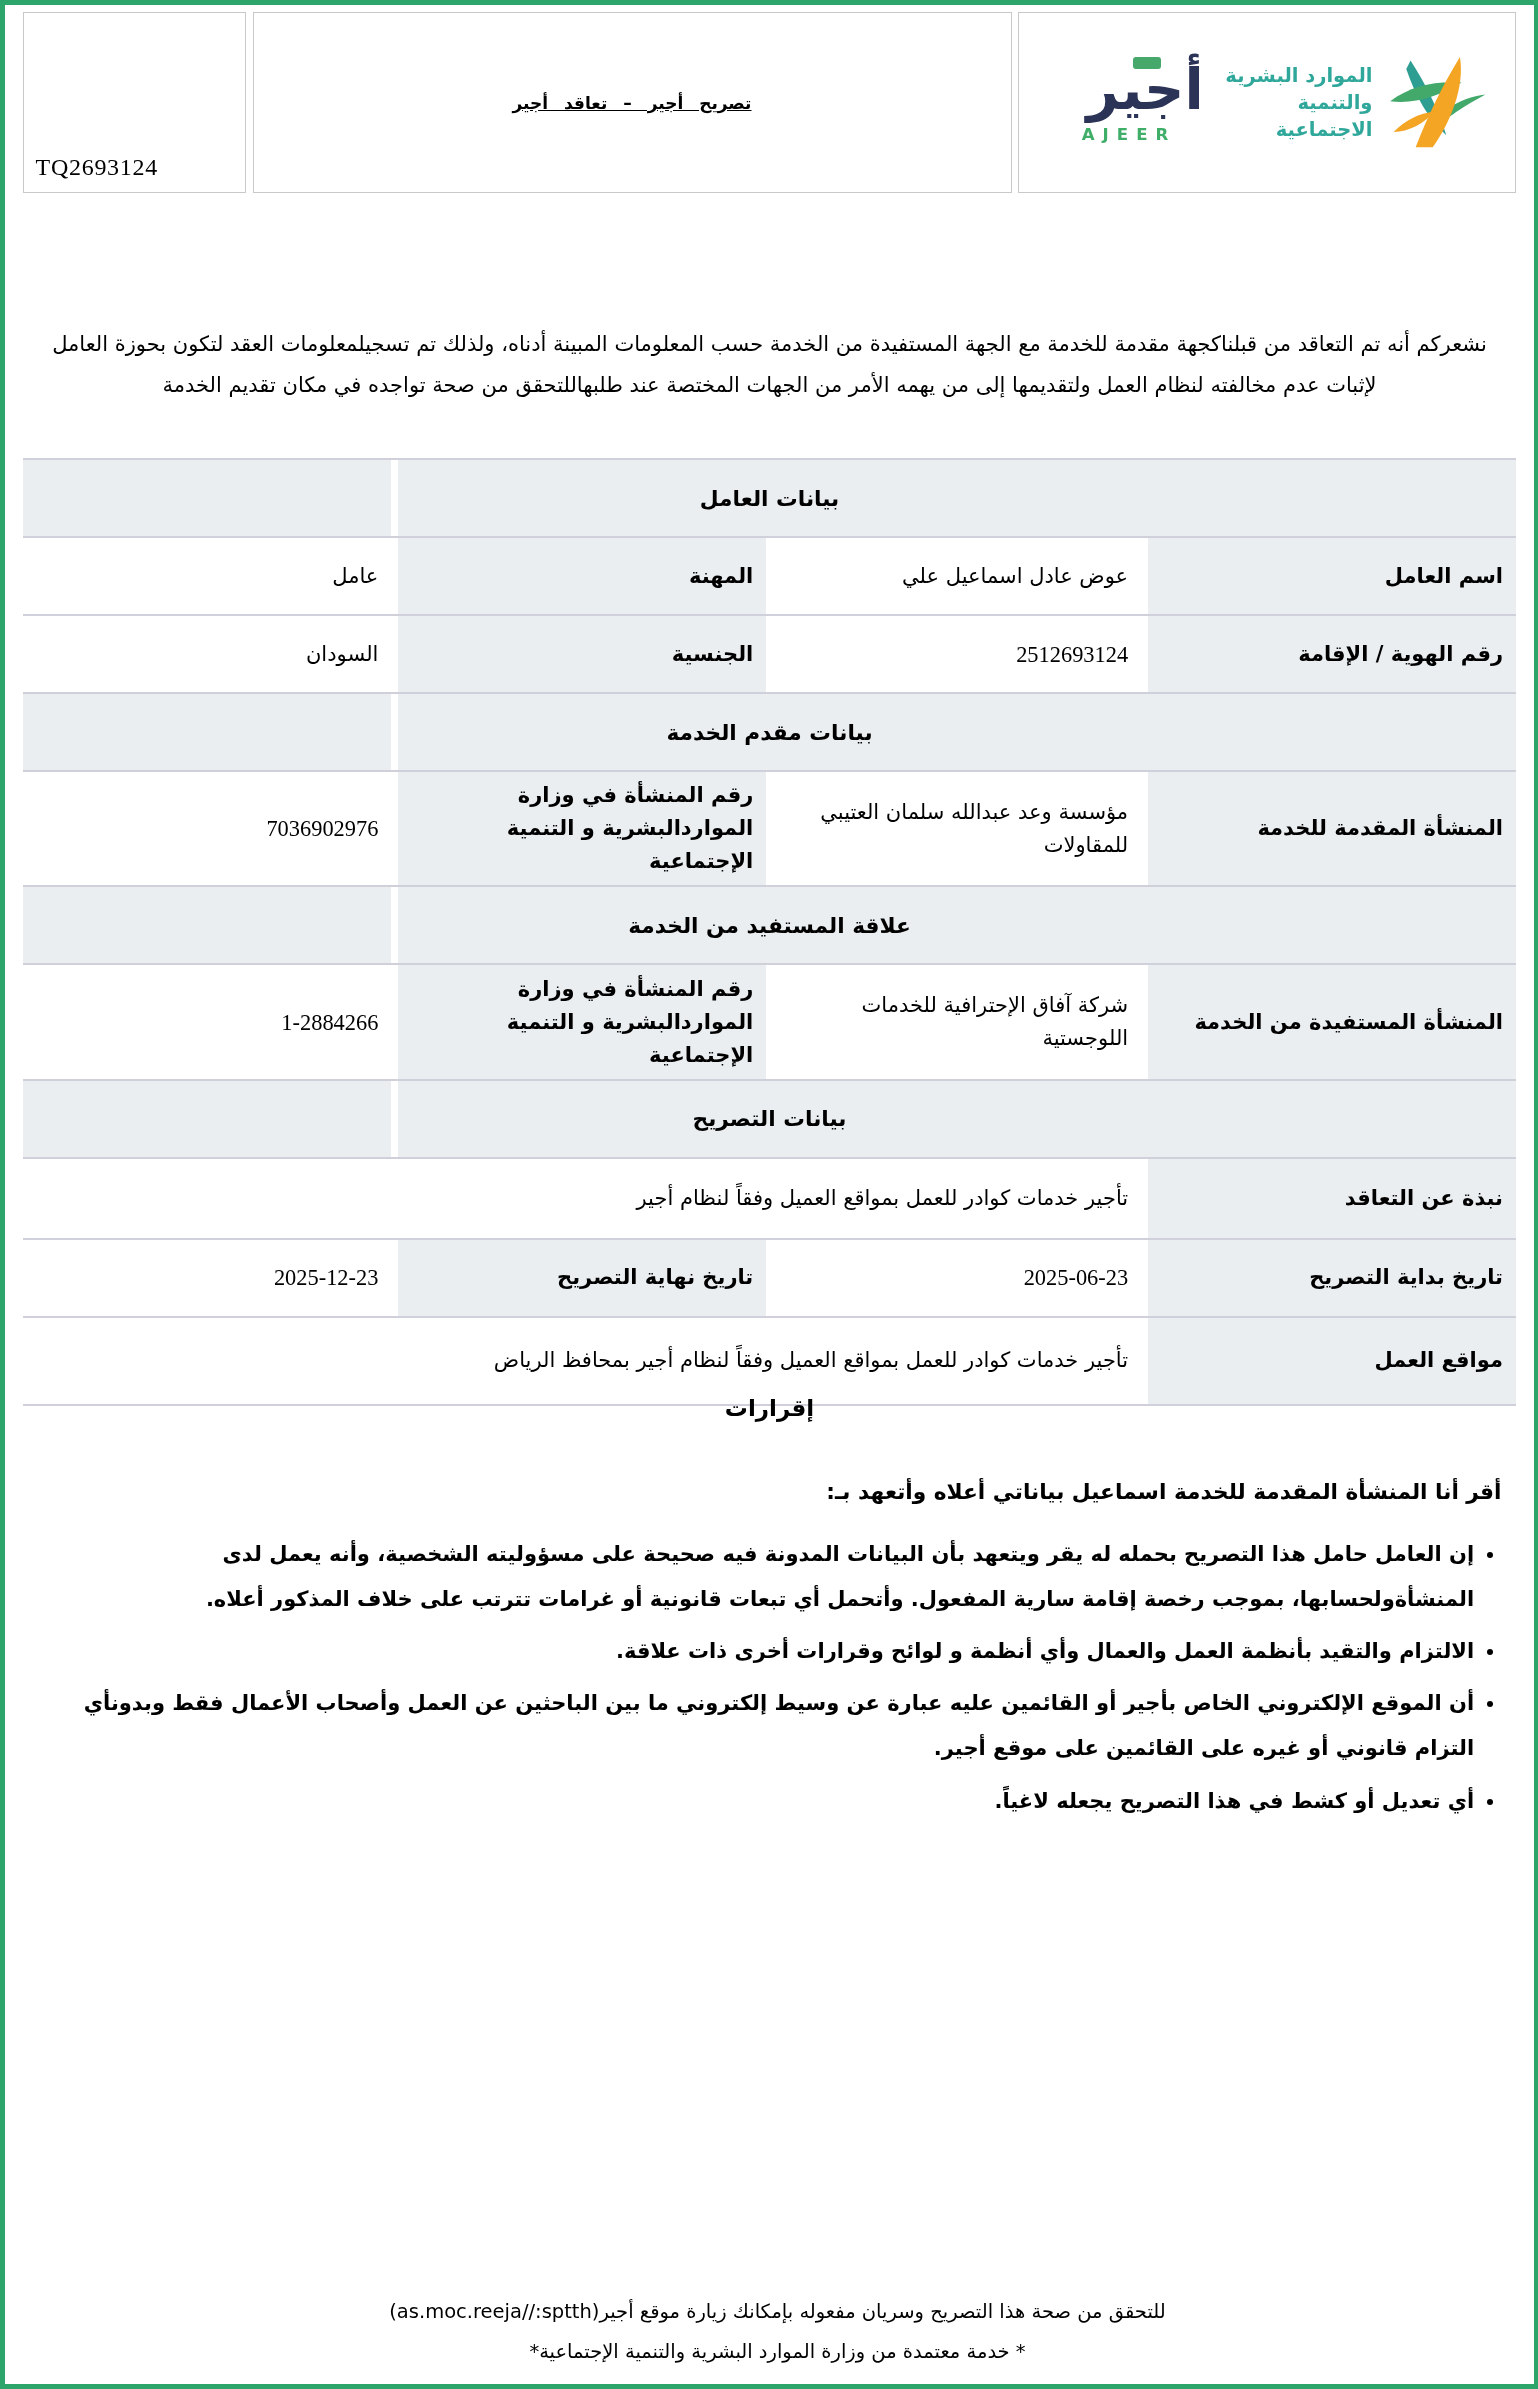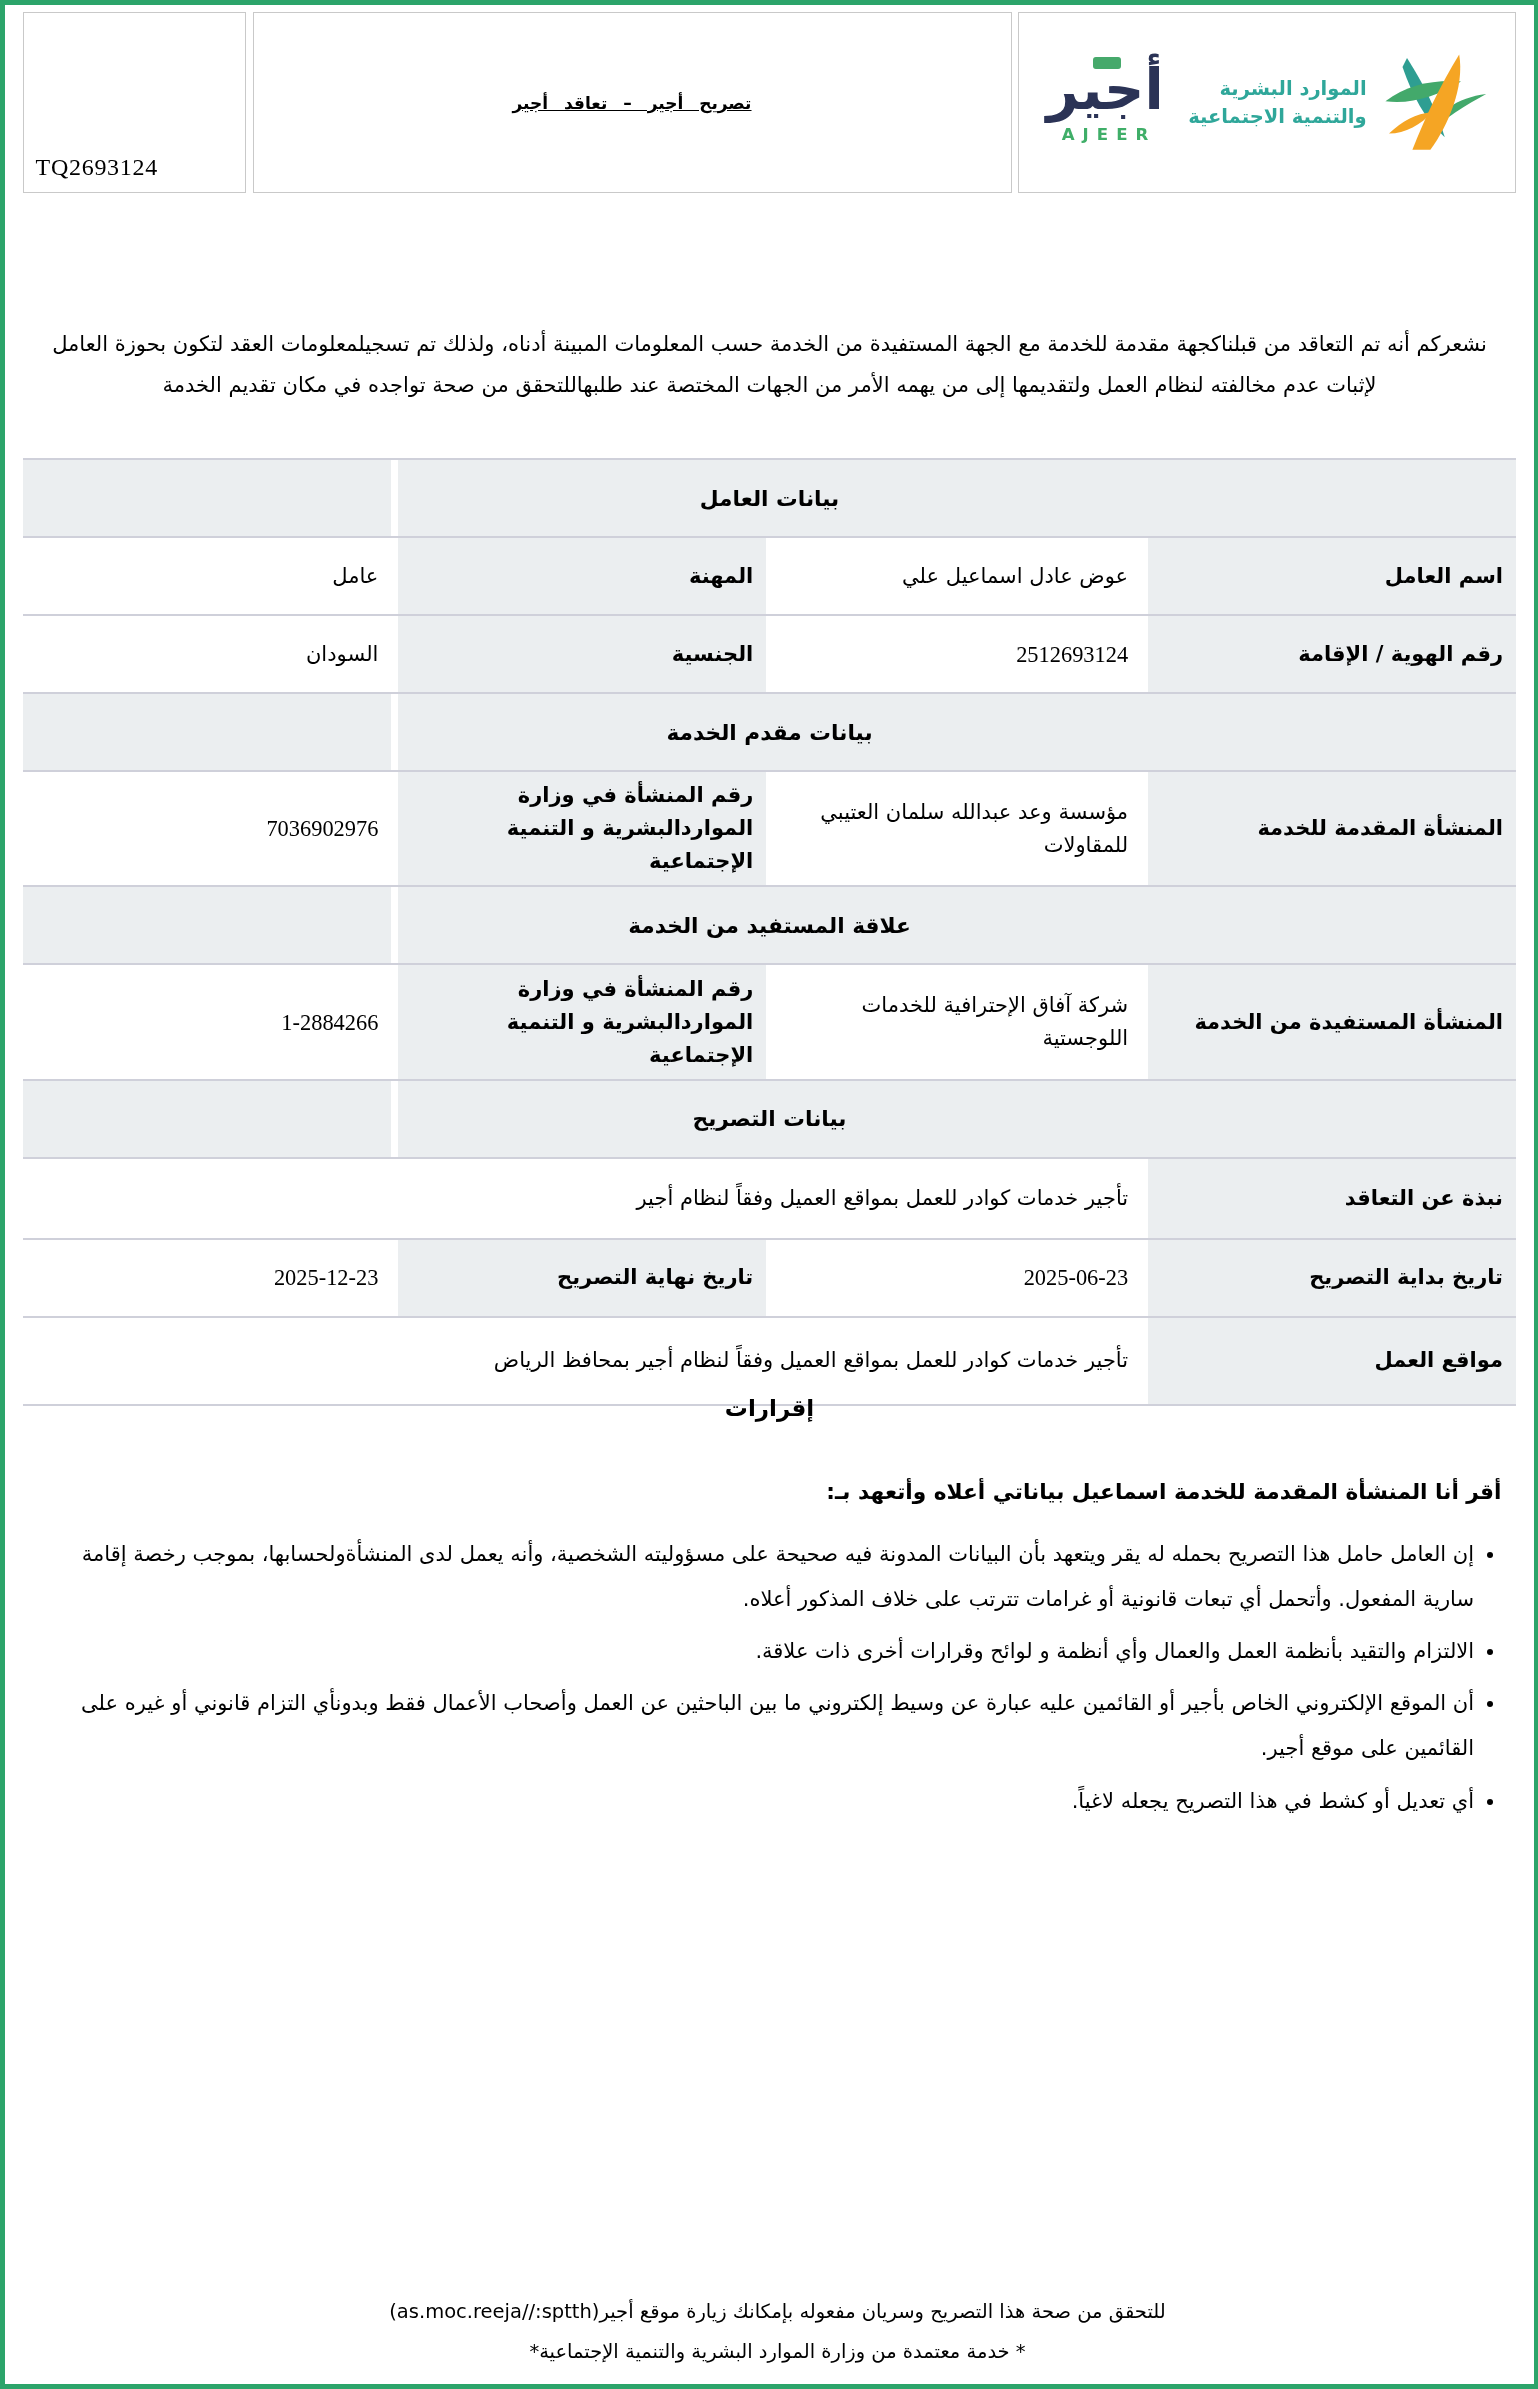--- a/index.html
+++ b/index.html
@@ -23,21 +23,21 @@
   .tq-box{width:223px;}
   .tq{
     position:absolute;left:11.6px;bottom:11.6px;
     font-family:"Liberation Serif", serif;
     font-size:24px;direction:ltr;letter-spacing:0.7px;
   }
   .title-box{flex:1;display:flex;align-items:center;justify-content:center;}
   .doc-title{font-size:17px;font-weight:bold;word-spacing:10px;direction:rtl;text-decoration:underline;}
   .logo-box{width:498px;display:flex;direction:ltr;align-items:center;justify-content:space-between;padding:0 27.4px;}
   .ajeer{display:flex;flex-direction:column;align-items:center;}
-  .ajeer-ar{position:relative;font-size:56px;font-weight:bold;color:#2b3356;line-height:1.05;}
+  .ajeer-ar{position:relative;font-size:56px;font-weight:bold;color:#2b3356;line-height:1.05;margin-left:40px;}
   .ajeer-accent{position:absolute;top:-4.3px;left:40%;width:27.4px;height:12.3px;background:#46a96b;border-radius:2.9px;}
   .ajeer-en{margin-top:5px;font-size:16.6px;font-weight:bold;color:#3fae68;letter-spacing:8px;direction:ltr;text-indent:8px;}
   .ministry{display:flex;direction:ltr;align-items:center;}
   .ministry-text{text-align:right;color:#2fa79a;font-weight:bold;font-size:19.5px;line-height:27.4px;direction:rtl;}
   .emblem{margin-left:13px;}
   
   .intro{
     position:absolute;top:319px;left:43px;right:43px;
     text-align:center;font-size:21px;line-height:41px;margin:0;
   }
@@ -62,21 +62,21 @@
                #ebeef0 calc(24.9% + 3.6px),#ebeef0 100%);
   }
   .cell{display:flex;align-items:center;padding:7.2px 13px;font-size:21px;line-height:33px;}
   .lbl{background:#ebeef0;font-weight:600;}
   .num{font-family:"Liberation Serif", serif;font-size:22.4px;}
   .span3{grid-column:span 3;}
   
   .decl{position:absolute;top:1390px;left:32.5px;right:32.5px;}
   .decl-title{margin:0 0 51px 0;text-align:center;font-size:23px;font-weight:600;}
   .decl-intro{margin:0 0 20px 0;font-size:21.7px;font-weight:600;line-height:40px;}
-  .decl-list{margin:0;padding:0 27.4px 0 0;list-style:disc;}
+  .decl-list{margin:0;padding:0 27.4px 0 0;list-style:disc;font-weight:bold;}
   .decl-list li{font-size:21px;line-height:45px;margin-bottom:7.2px;}
   
   .footer{position:absolute;left:0;right:0;bottom:11.6px;text-align:center;padding-left:16px;}
   .footer p{margin:0;font-size:19.5px;line-height:40px;}
 </style>
 </head>
 <body>
 
 <div class="page">
 

